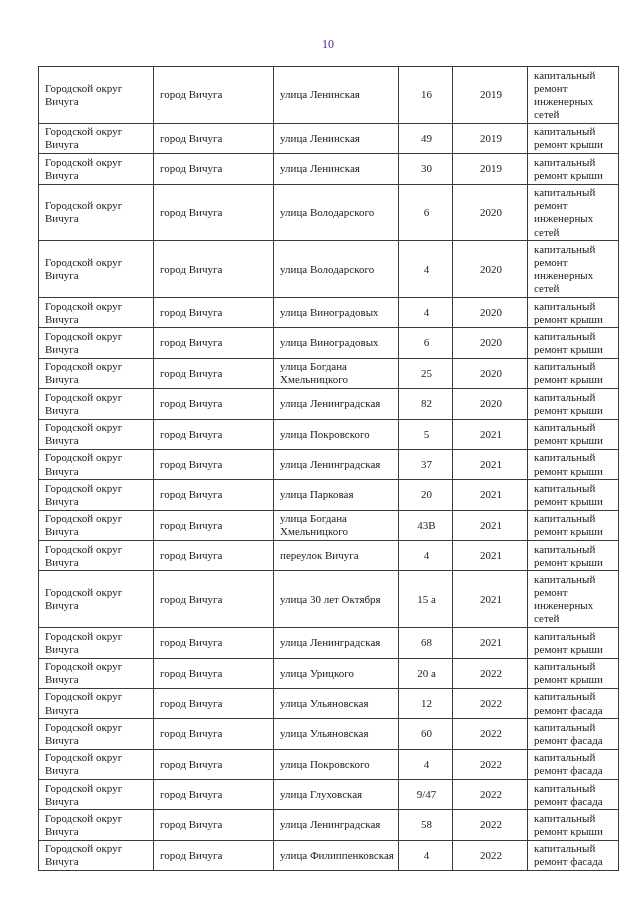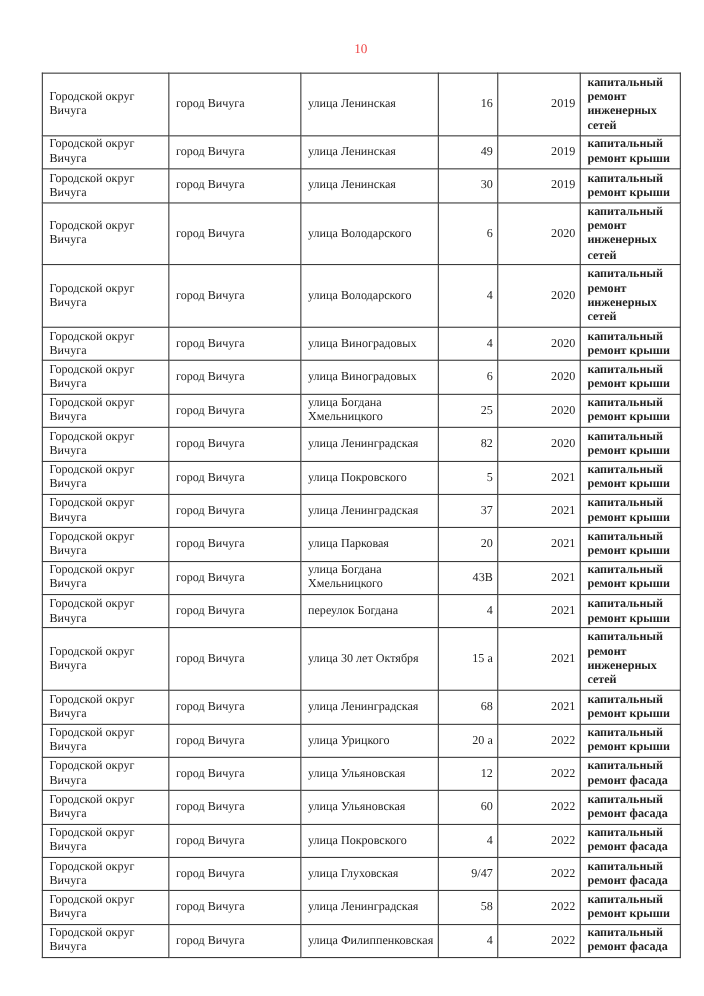--- a/index.html
+++ b/index.html
@@ -12,41 +12,41 @@
     color: #1e1e1e;
     overflow: hidden;
   }
   .page-number {
     position: absolute;
     top: 37px;
     left: 38px;
     width: 580px;
     text-align: center;
     font-size: 12px;
-    color: #ef4444;
+    color: #4c1d95;
   }
   table.repairs {
     position: absolute;
     top: 66px;
     left: 38px;
     width: 580px;
     border-collapse: collapse;
     table-layout: fixed;
   }
   table.repairs td {
     border: 1.4px solid #3a3a3a;
     font-size: 11px;
     line-height: 1.2;
     padding: 1.5px 4px 1.5px 6px;
     vertical-align: middle;
     color: #222;
     overflow: hidden;
   }
-  td.c-house, td.c-year { text-align: right; padding-left: 2px; padding-right: 2px; }
-  td.c-work { padding-left: 5px; padding-right: 4px; font-weight: bold; }
+  td.c-house, td.c-year { text-align: center; padding-left: 2px; padding-right: 2px; }
+  td.c-work { padding-left: 5px; padding-right: 4px; }
 </style>
 </head>
 <body>
 
 <div class="page-number">10</div>
 
 <table class="repairs">
   <colgroup>
     <col style="width:115px">
     <col style="width:120px">
@@ -169,21 +169,21 @@
     <td class="c-city">город Вичуга</td>
     <td class="c-street">улица Богдана Хмельницкого</td>
     <td class="c-house">43В</td>
     <td class="c-year">2021</td>
     <td class="c-work">капитальный ремонт крыши</td>
   </tr>
 
   <tr>
     <td class="c-municipality">Городской округ Вичуга</td>
     <td class="c-city">город Вичуга</td>
-    <td class="c-street">переулок Богдана</td>
+    <td class="c-street">переулок Вичуга</td>
     <td class="c-house">4</td>
     <td class="c-year">2021</td>
     <td class="c-work">капитальный ремонт крыши</td>
   </tr>
 
   <tr>
     <td class="c-municipality">Городской округ Вичуга</td>
     <td class="c-city">город Вичуга</td>
     <td class="c-street">улица 30 лет Октября</td>
     <td class="c-house">15 а</td>

